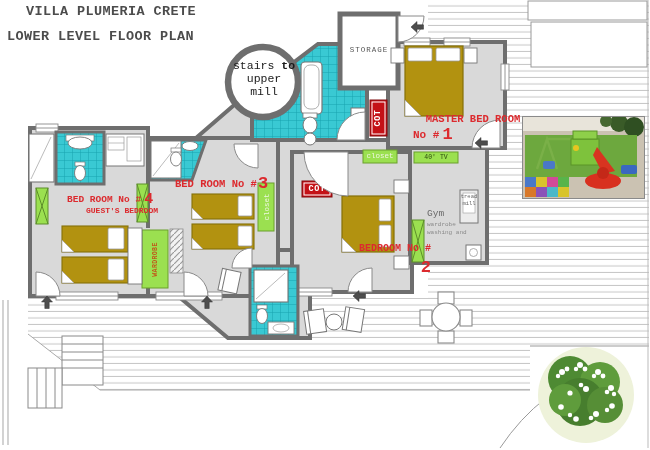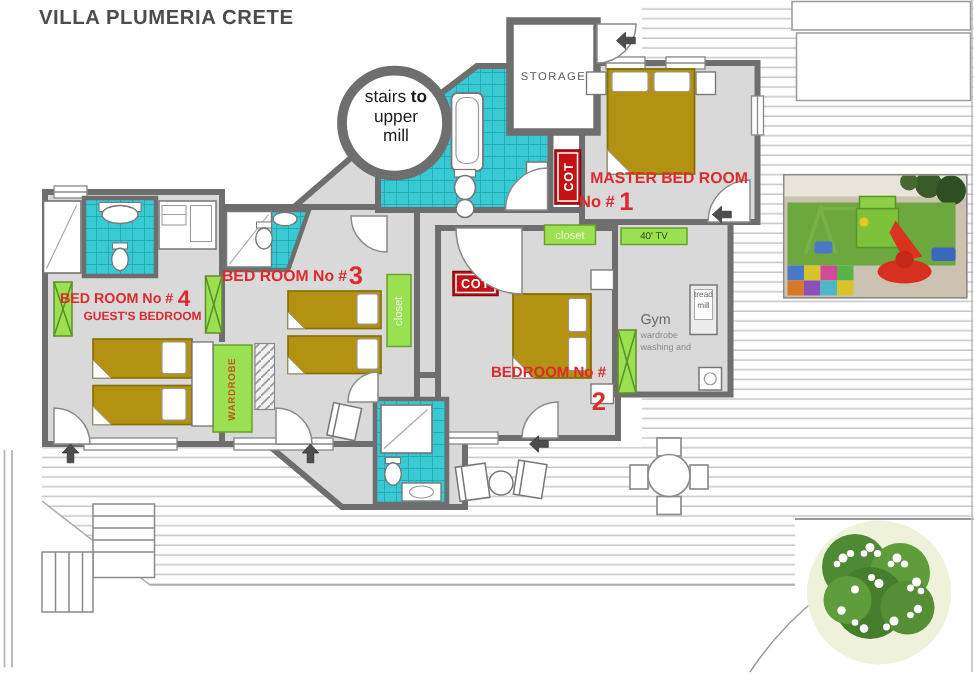--- a/index.html
+++ b/index.html
@@ -1,21 +1,21 @@
 <!DOCTYPE html>
 <html><head>
 <meta charset="utf-8">
 <style>
   html,body{margin:0;padding:0;background:#ffffff;}
   #stage{position:relative;width:650px;height:450px;background:#fff;overflow:hidden;
-         font-family:Liberation Sans, sans-serif;}
+         font-family:Liberation Mono, monospace;}
   #plan-svg{position:absolute;left:0;top:0;}
   .lbl{position:absolute;pointer-events:none;}
   .title{font-weight:bold;color:#4c4c4c;font-size:13.5px;letter-spacing:.4px;white-space:nowrap;}
-  .red{color:#dc2a2e;font-weight:bold;}
+  .red{color:#dc2a2e;font-weight:bold;padding-left:27px;}
   .roomline{display:flex;justify-content:flex-start;align-items:flex-end;white-space:nowrap;}
   .roomline .pre{margin-bottom:2px;}
   .num{font-size:17px;line-height:1;}
   .vwrap{display:flex;align-items:center;justify-content:center;}
   .vtext{transform:rotate(-90deg);white-space:nowrap;}
   .cot-txt{color:#fff;font-weight:bold;font-size:8.5px;letter-spacing:.5px;}
   .closet-txt{color:#eef6e0;font-size:7.5px;}
   .center{text-align:center;}
   #photo{position:absolute;left:522px;top:116px;width:121px;height:81px;border:1px solid #8a8a8a;background:#cbc2b2;}
 </style>
@@ -331,20 +331,21 @@
           <rect x="35" y="60" width="11" height="10" fill="#58b44a"></rect>
       <rect x="2" y="70" width="11" height="10" fill="#d87828"></rect>
           <rect x="13" y="70" width="11" height="10" fill="#8a52b8"></rect>
       <rect x="24" y="70" width="11" height="10" fill="#4ab8c8"></rect>
           <rect x="35" y="70" width="11" height="10" fill="#d8c42a"></rect>
     </g>
   </svg>
 </div>
 
 <div class="lbl title" style="left:26px;top:4px;">VILLA PLUMERIA CRETE</div>
+<div class="lbl title" style="left:7px;top:29px;">LOWER LEVEL FLOOR PLAN</div>
 
 <div class="lbl center" style="left:231px;top:59px;width:66px;font-size:11.5px;line-height:1.15;color:#1a1a1a;">
   <span><span>stairs </span><b>to</b></span><br>
   <span>upper</span><br>
   <span>mill</span>
 </div>
 
 <div class="lbl center" style="left:340px;top:46px;width:58px;font-size:7.5px;letter-spacing:1px;color:#555;">STORAGE</div>
 
 <div class="lbl red center" style="left:386px;top:113px;width:120px;font-size:10.5px;">MASTER BED ROOM</div>

